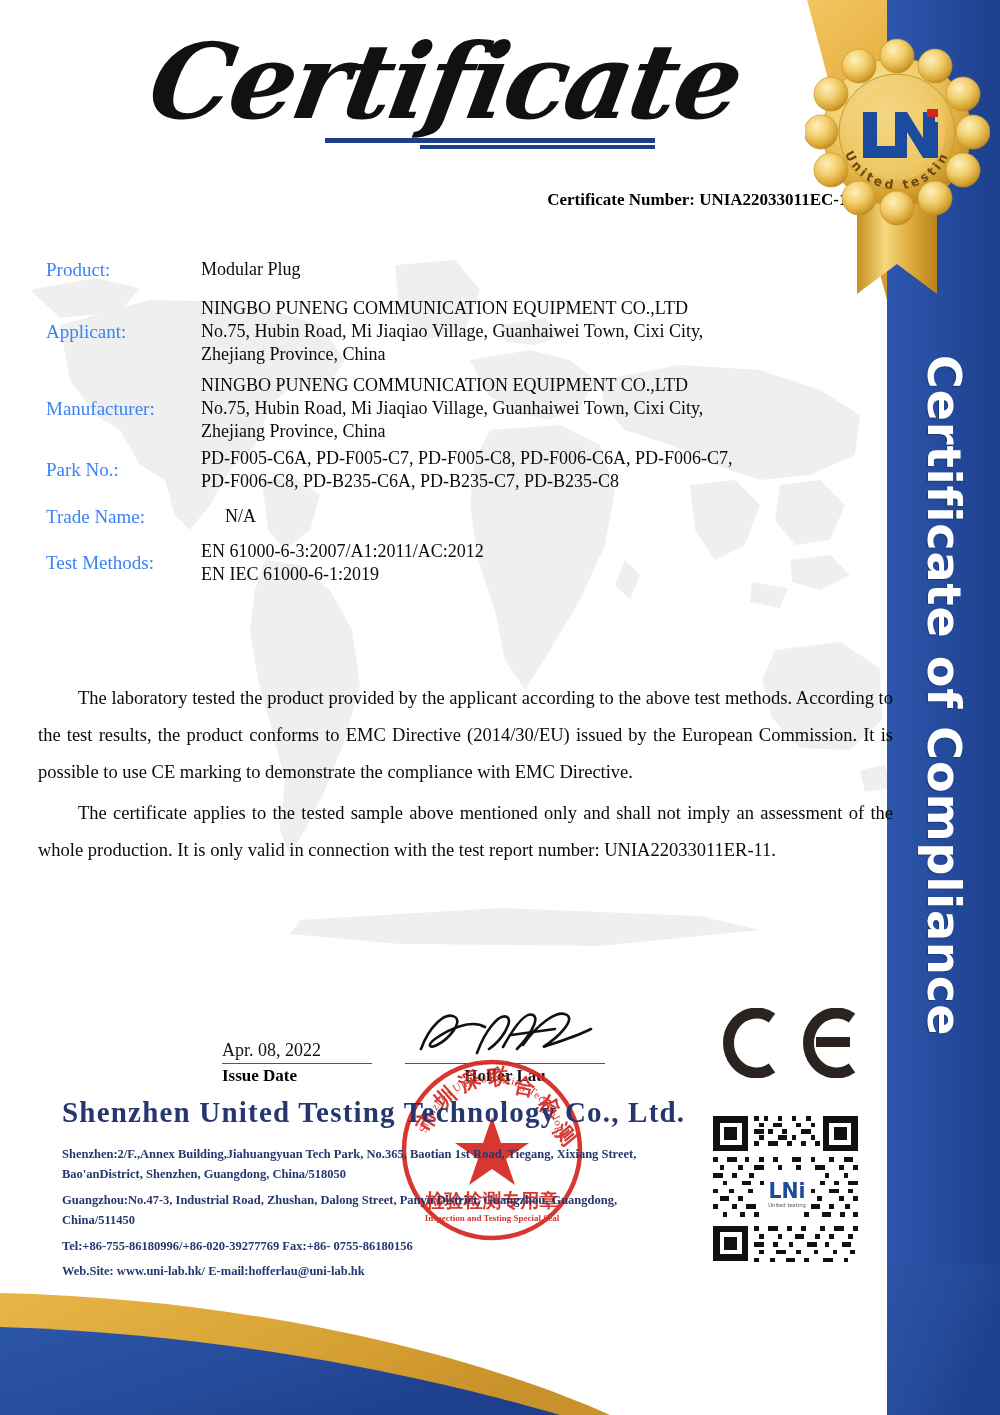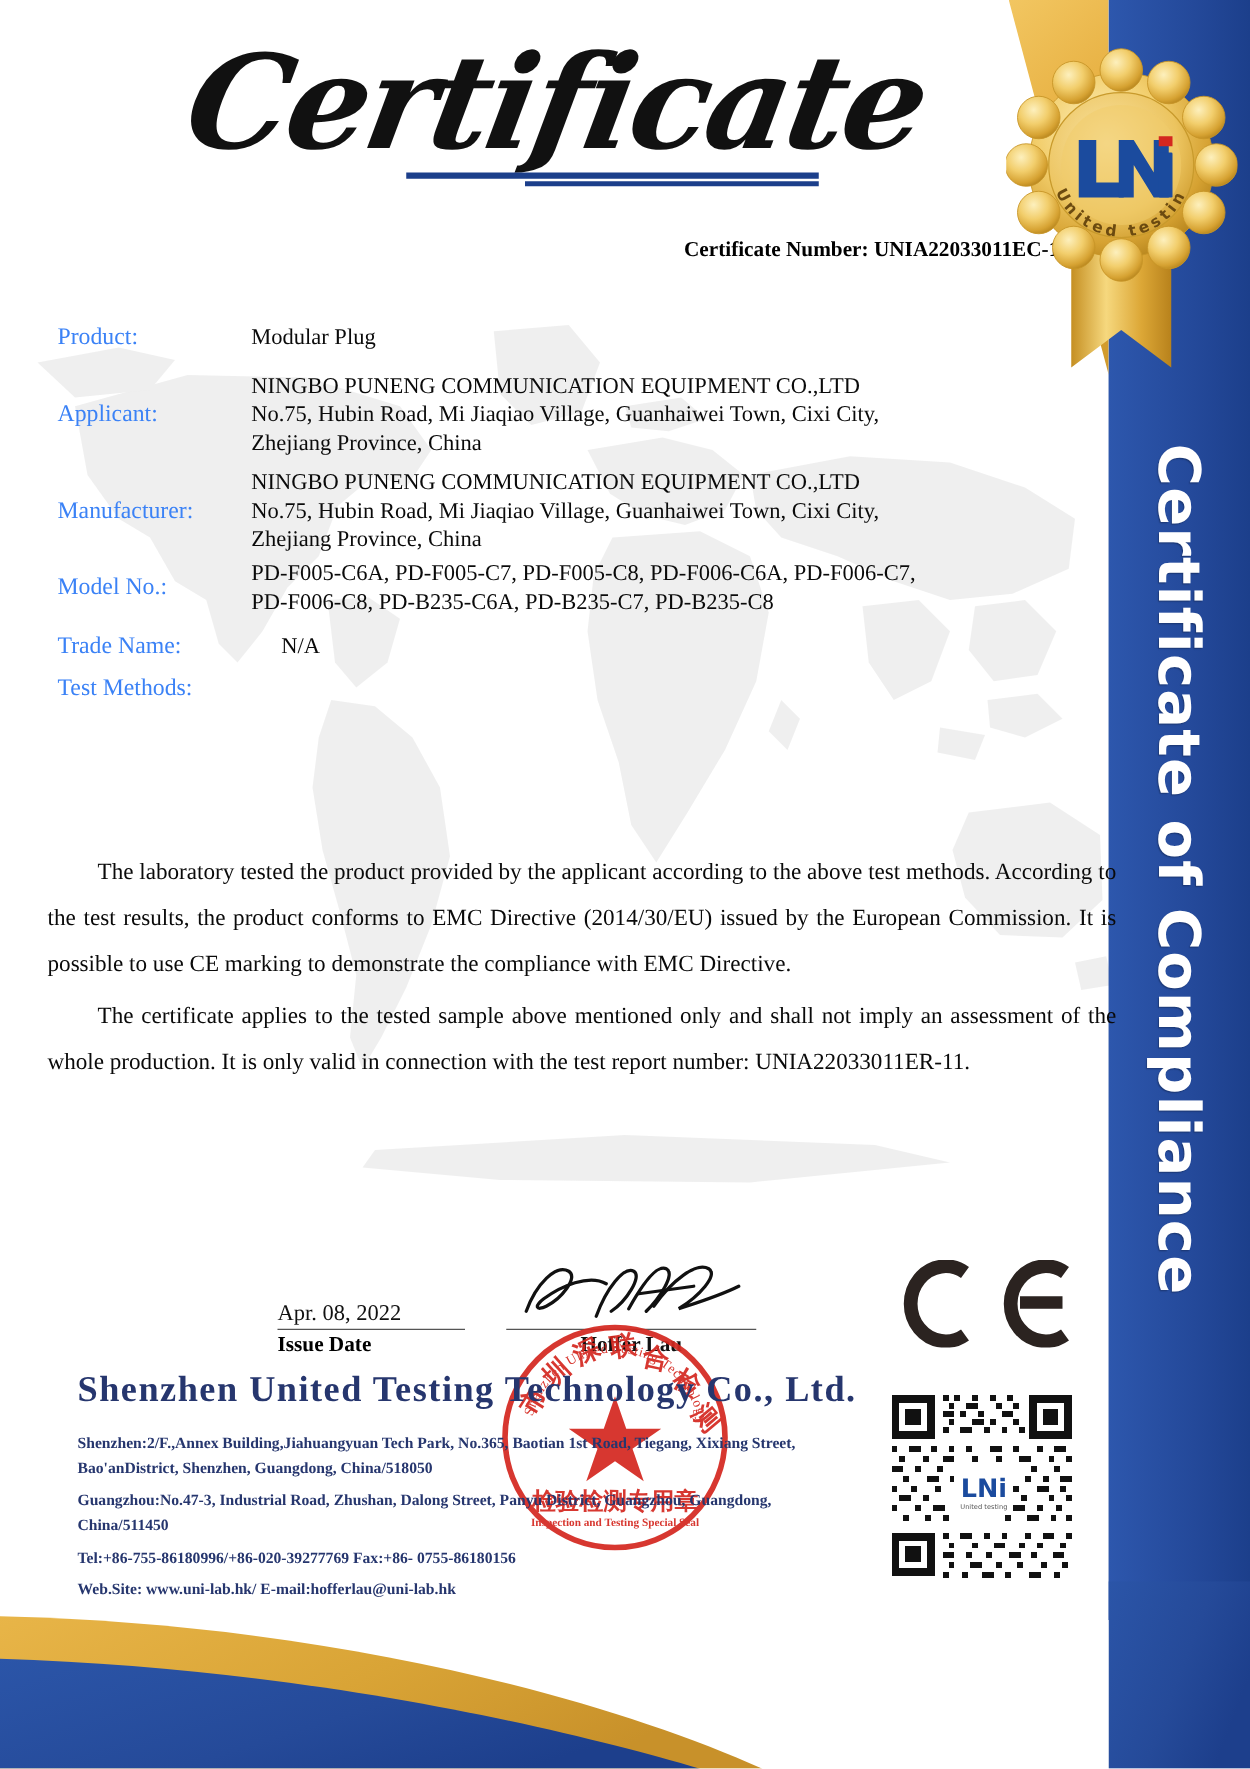--- a/index.html
+++ b/index.html
@@ -285,36 +285,40 @@
     <div class="frow" style="margin-top:8px;">
       <div class="flabel">Manufacturer:</div>
       <div class="fval">
         <div>NINGBO PUNENG COMMUNICATION EQUIPMENT CO.,LTD</div>
         <div>No.75, Hubin Road, Mi Jiaqiao Village, Guanhaiwei Town, Cixi City,</div>
         <div>Zhejiang Province, China</div>
       </div>
     </div>
 
     <div class="frow" style="margin-top:4px;">
-      <div class="flabel">Model No.:</div>
+      <div class="flabel">Park No.:</div>
       <div class="fval">
         <div>PD-F005-C6A, PD-F005-C7, PD-F005-C8, PD-F006-C6A, PD-F006-C7,</div>
         <div>PD-F006-C8, PD-B235-C6A, PD-B235-C7, PD-B235-C8</div>
       </div>
     </div>
 
     <div class="frow" style="margin-top:12px;gap:24px;">
       <div class="flabel">Trade Name:</div>
       <div class="fval">
         <div>N/A</div>
       </div>
     </div>
 
     <div class="frow" style="margin-top:12px;">
       <div class="flabel">Test Methods:</div>
+      <div class="fval">
+        <div>EN 61000-6-3:2007/A1:2011/AC:2012</div>
+        <div>EN IEC 61000-6-1:2019</div>
+      </div>
     </div>
 
   </div>
 
   <div class="body-text">
     <p>The laboratory tested the product provided by the applicant according to the above test methods. According to the test results, the product conforms to EMC Directive (2014/30/EU) issued by the European Commission. It is possible to use CE marking to demonstrate the compliance with EMC Directive.</p>
     <p>The certificate applies to the tested sample above mentioned only and shall not imply an assessment of the whole production. It is only valid in connection with the test report number: UNIA22033011ER-11.</p>
   </div>
 
   <div class="sig-area">

